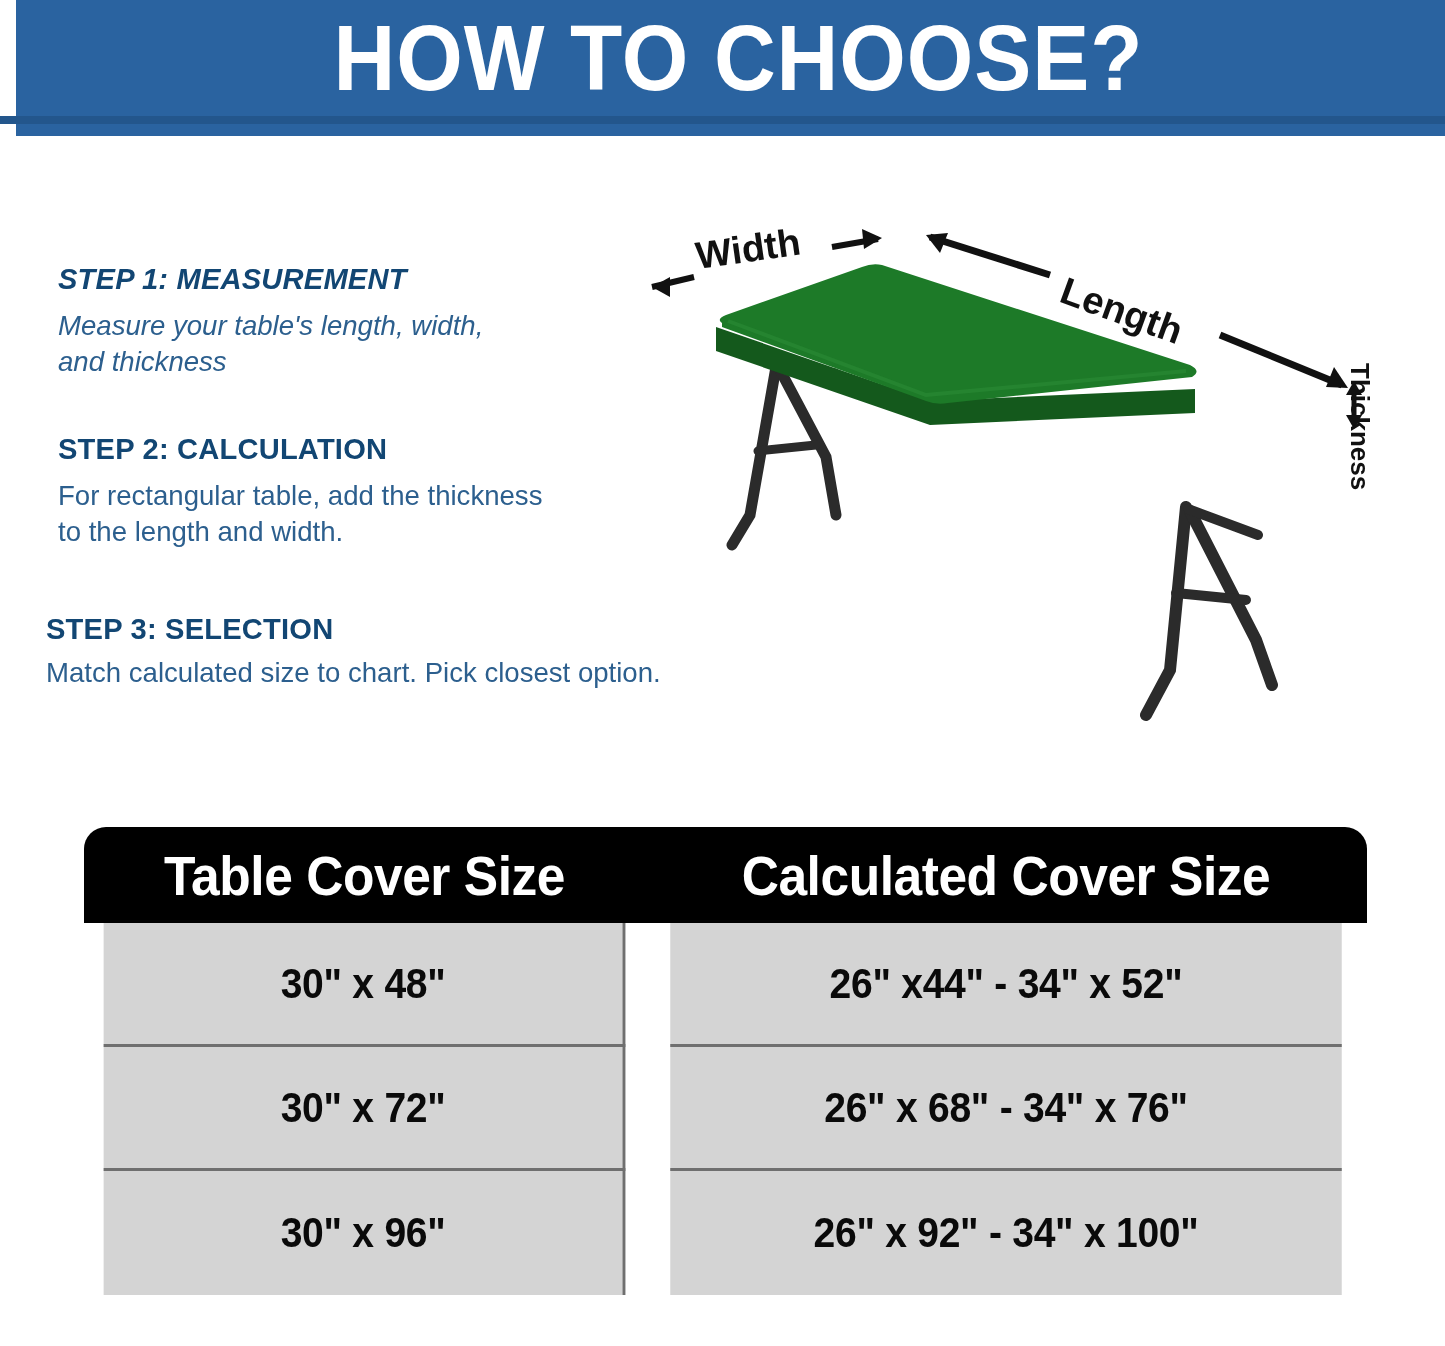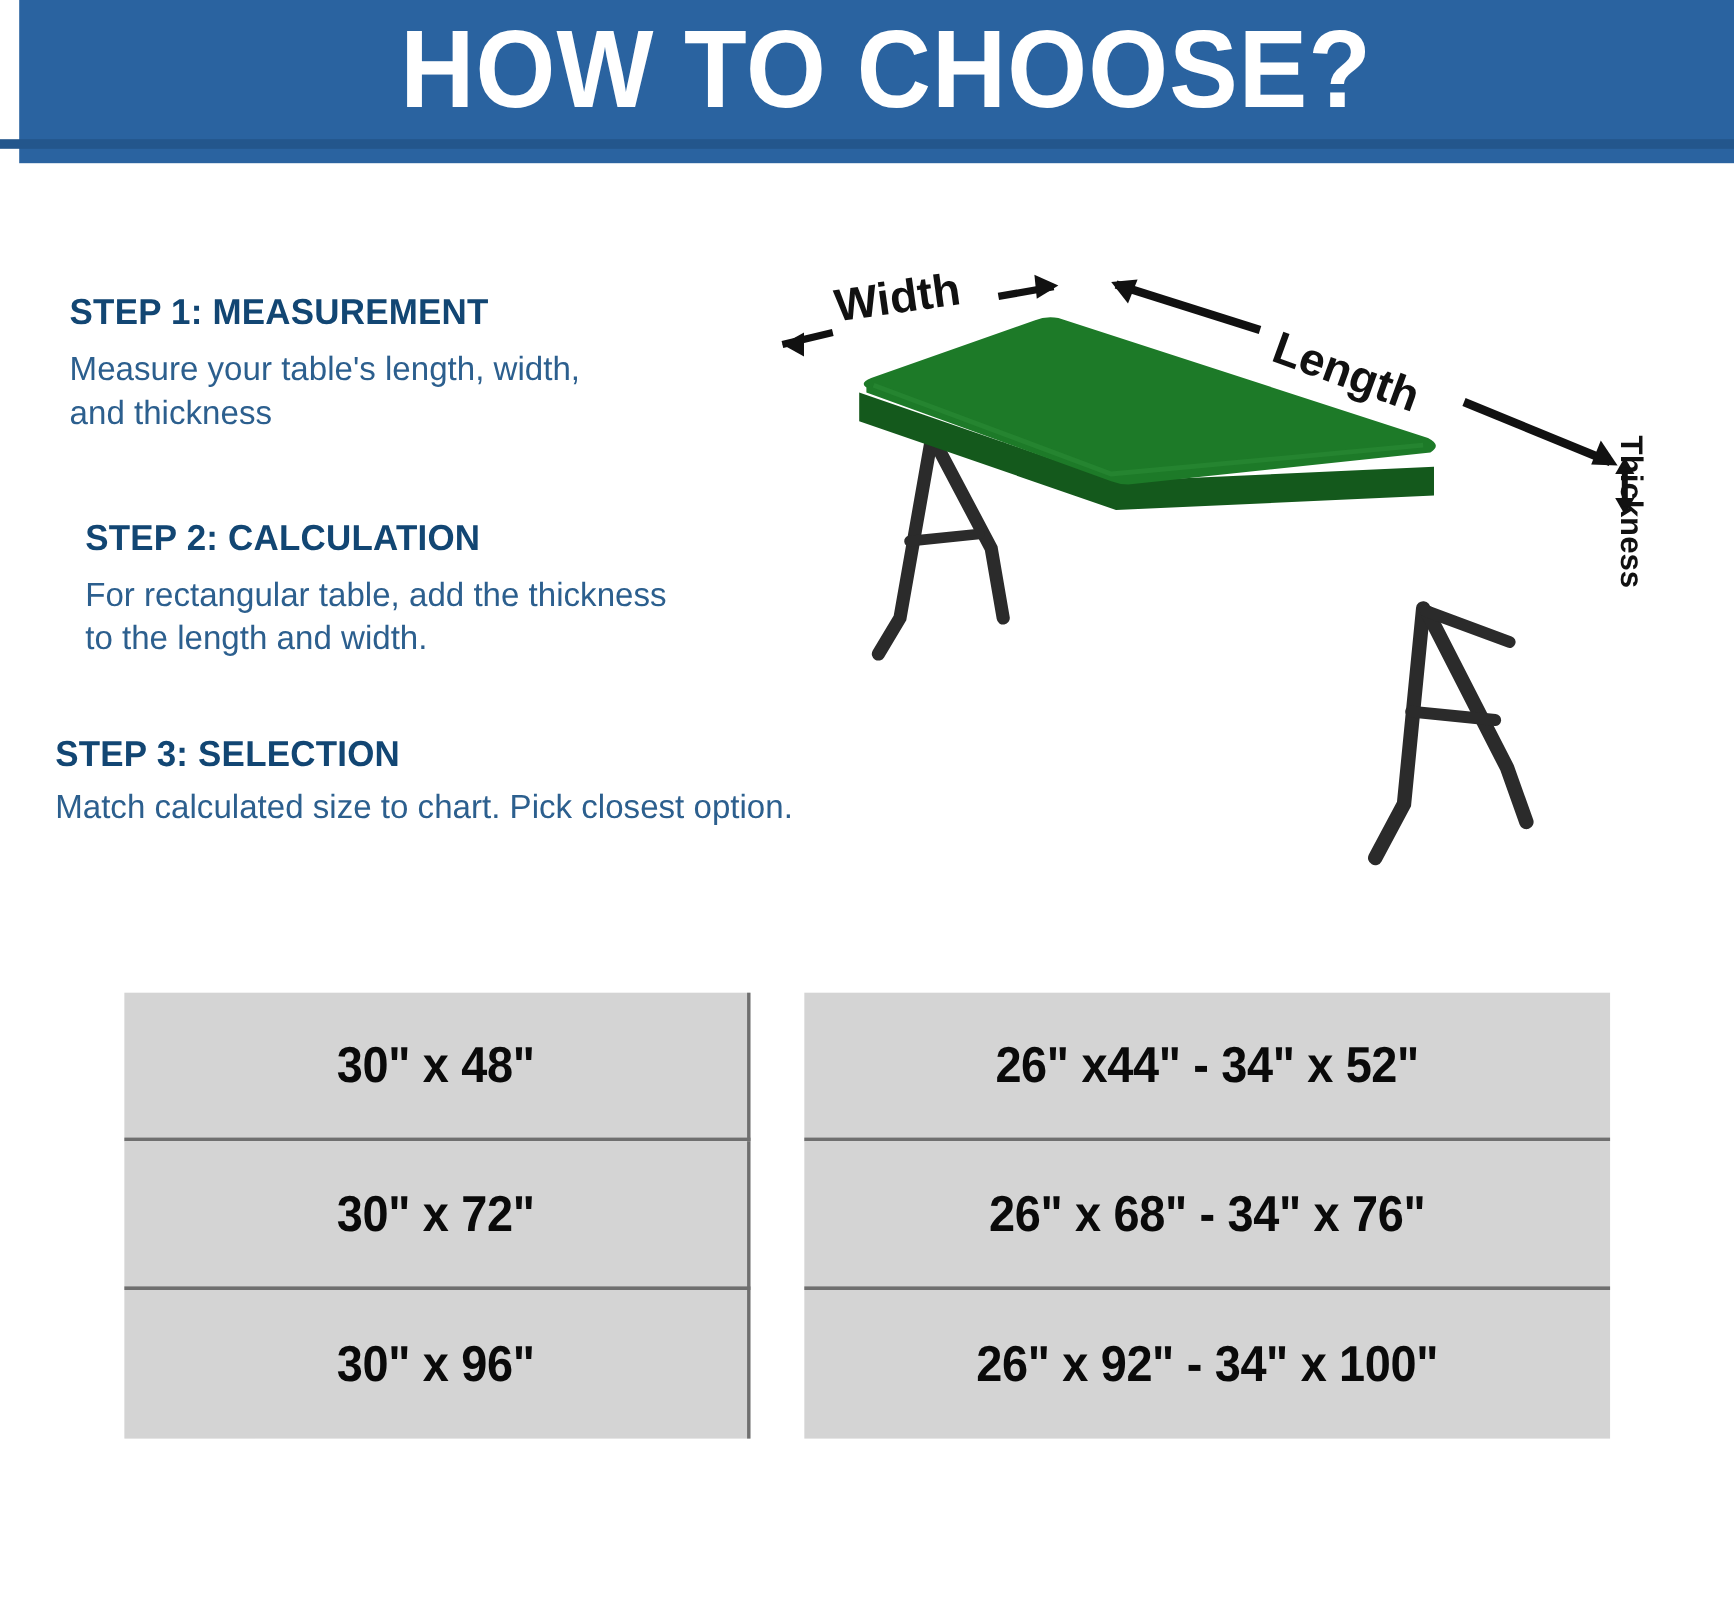--- a/index.html
+++ b/index.html
@@ -59,22 +59,22 @@
   }
   .step-body {
     color: #2c5f8e;
     font-size: 28px;
     line-height: 36px;
     font-weight: normal;
     margin-top: 12px;
     transform: scaleX(0.985);
     transform-origin: left center;
   }
-  #step1 { left: 58px; top: 244px; }
-  #step2 { left: 58px; top: 432px; margin-left: 13px; }
+  #step1 { left: 58px; top: 262px; font-style: italic; }
+  #step2 { left: 58px; top: 432px; }
   #step3 { left: 46px; top: 612px; }
   #step3 .step-body { margin-top: 9px; }
 
   
   #illustration {
     position: absolute;
     left: 630px; top: 215px;
     width: 800px; height: 560px;
   }
   #illu-svg { position: absolute; left: 0; top: 0; }
@@ -233,20 +233,24 @@
       <polygon points="724,214 716,200 732,200" stroke="none"></polygon>
     </g>
   </svg>
 
   <div class="dim-label" id="label-width">Width</div>
   <div class="dim-label" id="label-length">Length</div>
   <div class="dim-label" id="label-thickness">Thickness</div>
 </div>
 
 <div id="chart">
+  <div id="chart-head">
+    <div class="hcell col-a">Table Cover Size</div>
+    <div class="hcell col-b">Calculated Cover Size</div>
+  </div>
   <div id="chart-rows">
     <div class="chart-row">
       <div class="dcell left-cell col-a">30" x 48"</div>
       <div class="dcell col-b">26" x44" - 34" x 52"</div>
     </div>
     <div class="chart-row">
       <div class="dcell left-cell col-a">30" x 72"</div>
       <div class="dcell col-b">26" x 68" - 34" x 76"</div>
     </div>
     <div class="chart-row">

